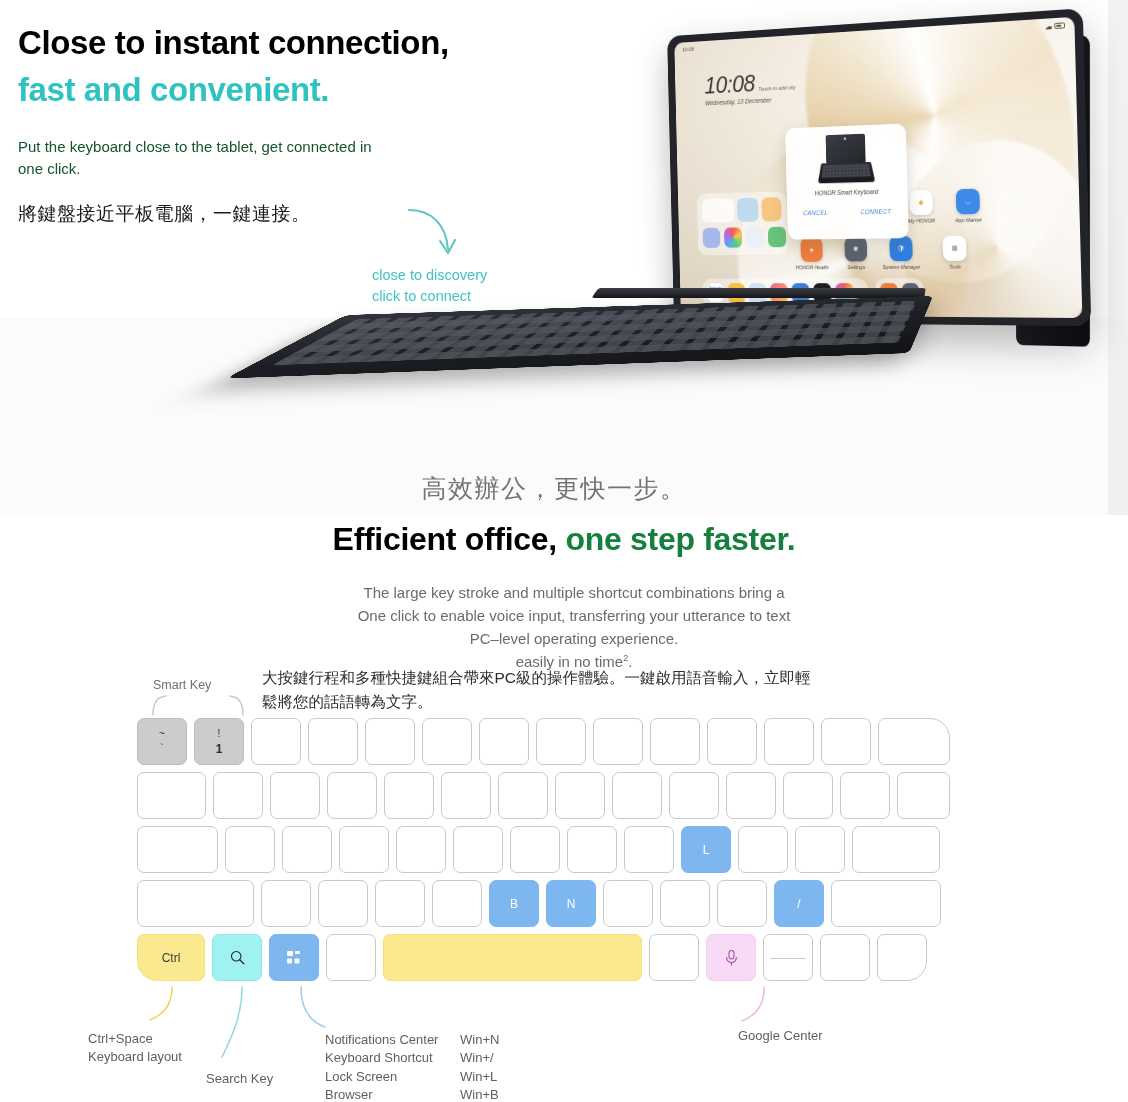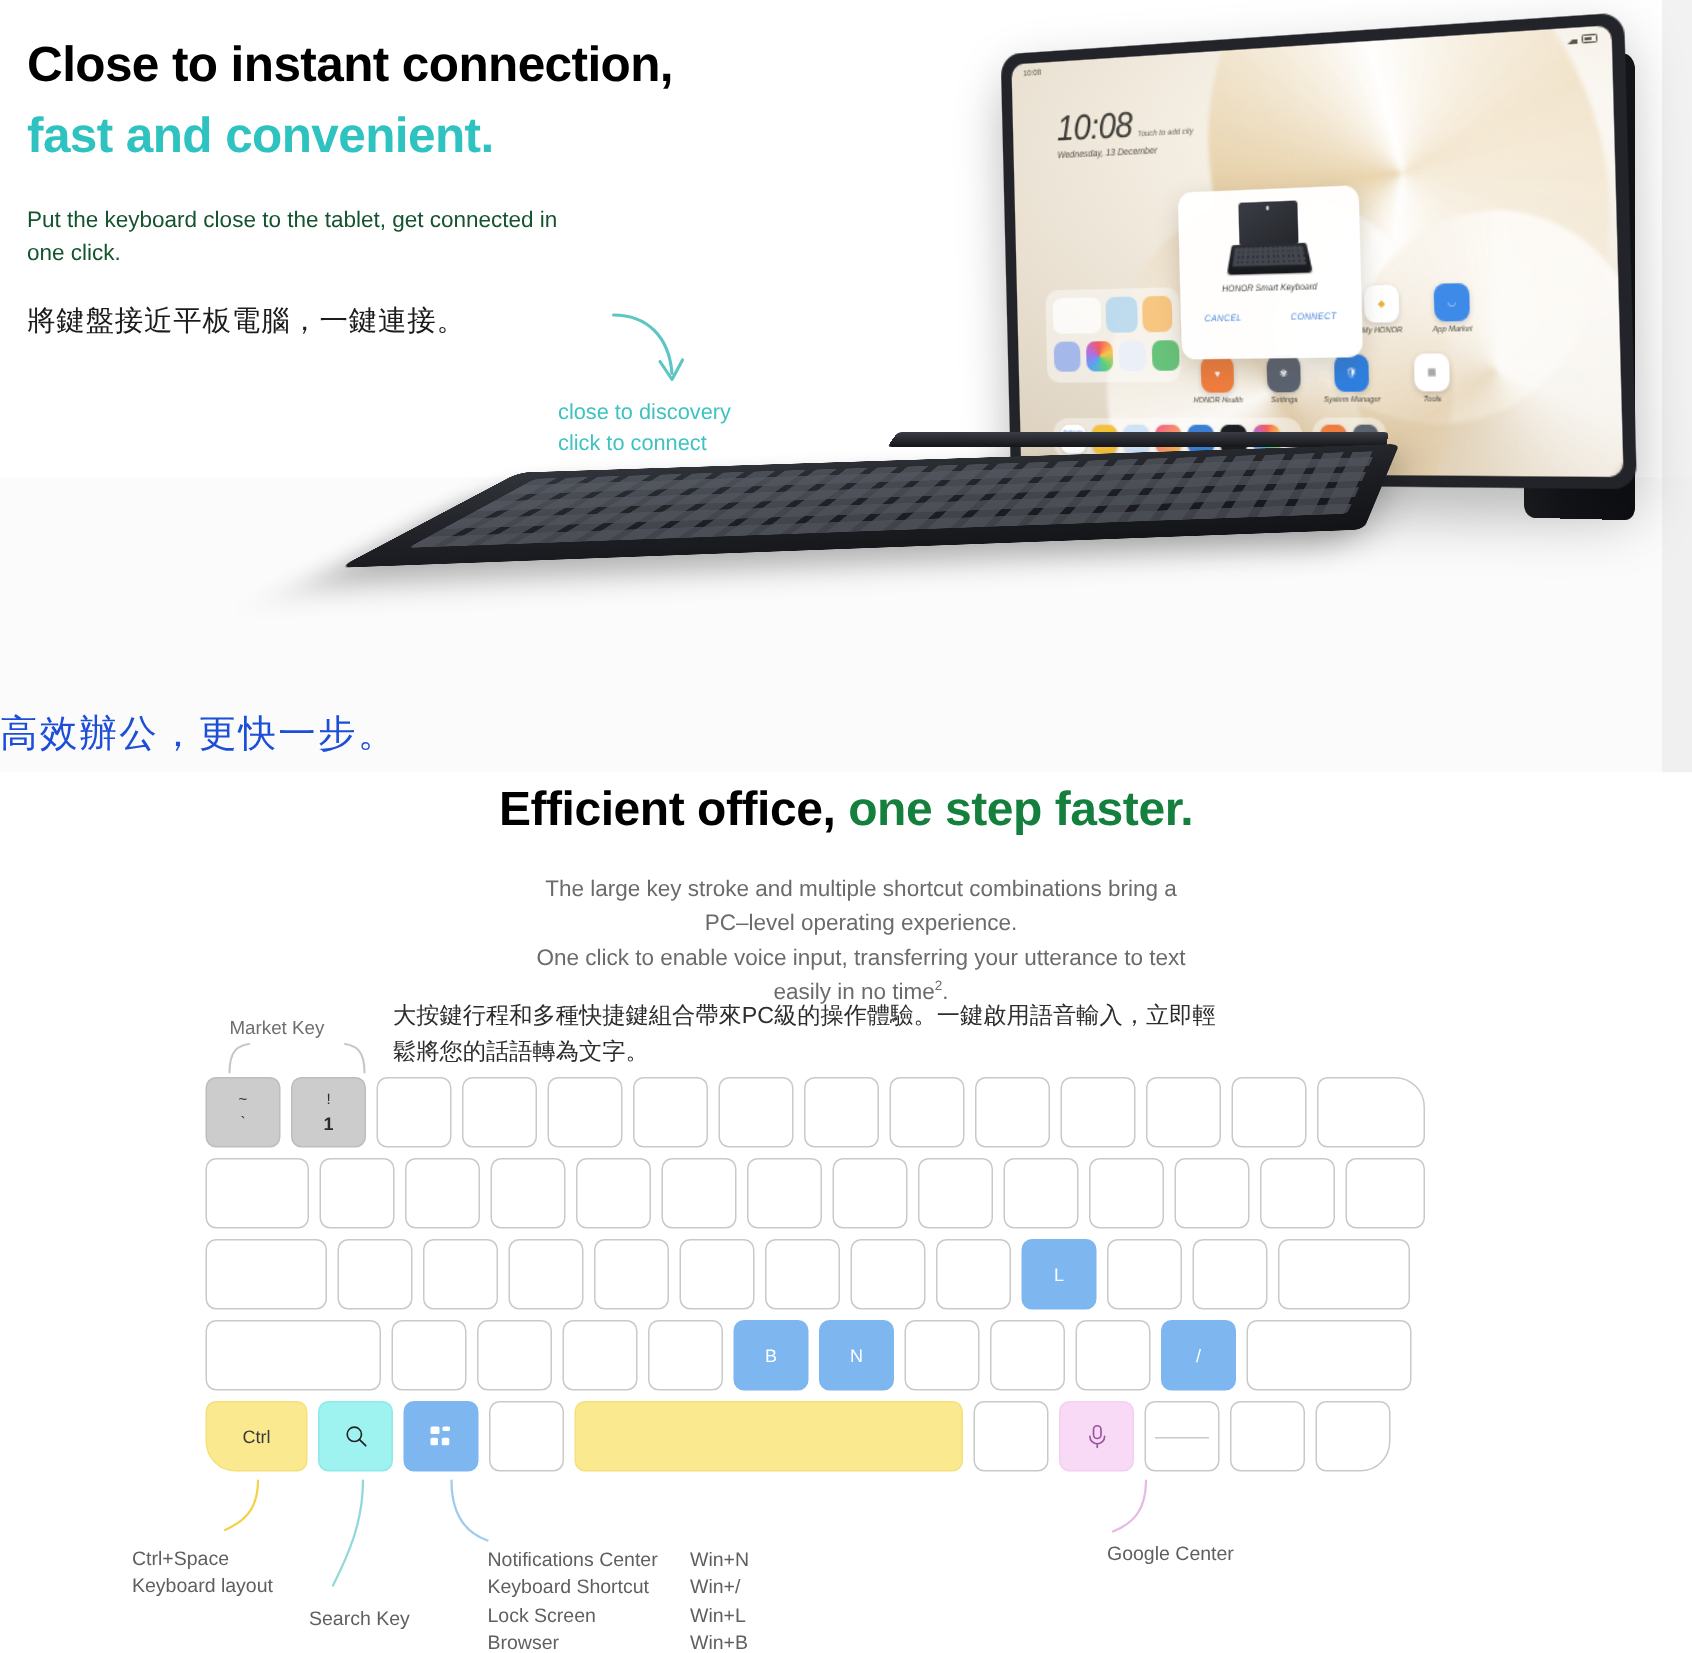--- a/index.html
+++ b/index.html
@@ -141,22 +141,22 @@
                       repeating-linear-gradient(0deg, rgba(120,125,135,.75) 0 10px, transparent 10px 17px);
     opacity:.55; border-radius:3px; }
   #kb-hinge { position:absolute; left: 230px; top: 286px; width: 330px; height: 14px;
     background: linear-gradient(180deg,#3a3d44,#15161a);
     transform: perspective(600px) rotateX(44deg) skewX(-17deg); border-radius: 3px; }
   #stand-flap { position:absolute; left: 646px; top: 28px; width: 86px; height: 318px;
     background: linear-gradient(100deg,#2b2e34,#15161a 60%,#0d0e11);
     transform: perspective(800px) rotateY(31deg) skewY(7deg); border-radius: 8px; }
 
   
-  #zh-head2 { position: absolute; left: 0; top: 472px; width: 1108px; 
-    font-size: 25px; color: #1d4ed8; letter-spacing: 1.5px; }
+  #zh-head2 { position: absolute; left: 0; top: 472px; width: 1108px; text-align: center;
+    font-size: 25px; color: #737373; letter-spacing: 1.5px; }
   #en-head2 { position: absolute; left: 0; top: 521px; width: 1128px; text-align: center;
     font-size: 32px; font-weight: bold; letter-spacing: -0.3px; color: #000; }
   #en-head2 .accent { color: #15803d; }
   #para2 { position: absolute; left: 0; top: 582px; width: 1128px; text-align: center;
     font-size: 15px; line-height: 1.53; color: #6b6b6b; padding-left: 20px; }
   #para2 sup { font-size: 9px; vertical-align: super; }
   #para2-zh { position: absolute; left: 262px; top: 666px; width: 560px; text-align: left;
     font-size: 15.5px; line-height: 1.55; color: #2d2d2d; }
 
   
@@ -326,28 +326,28 @@
 
   <div id="zh-head2">高效辦公，更快一步。</div>
 
   <div id="en-head2">
     <span>Efficient office,</span>
     <span class="accent">one step faster.</span>
   </div>
 
   <div id="para2">
     <div>The large key stroke and multiple shortcut combinations bring a</div>
+    <div>One click to enable voice input, transferring your utterance to text</div>
     <div>PC–level operating experience.</div>
-    <div>One click to enable voice input, transferring your utterance to text</div>
     <div><span>easily in no time</span><sup>2</sup><span>.</span></div>
   </div>
 
   <div id="para2-zh">大按鍵行程和多種快捷鍵組合帶來PC級的操作體驗。一鍵啟用語音輸入，立即輕鬆將您的話語轉為文字。</div>
 
-  <div id="escape-label">Market Key</div>
+  <div id="escape-label">Smart Key</div>
   <svg id="escape-bracket" viewBox="0 0 96 22">
     <path d="M3 21 C3 6 9 3 16 2" fill="none" stroke="#c6c6c6" stroke-width="1.4" stroke-linecap="round"></path>
     <path d="M93 21 C93 6 87 3 80 2" fill="none" stroke="#c6c6c6" stroke-width="1.4" stroke-linecap="round"></path>
   </svg>
 
   <div id="kbd-diagram">
 
     <div class="kb-row">
       <div class="key gray u1 key-tilde">
         <span>~</span>

